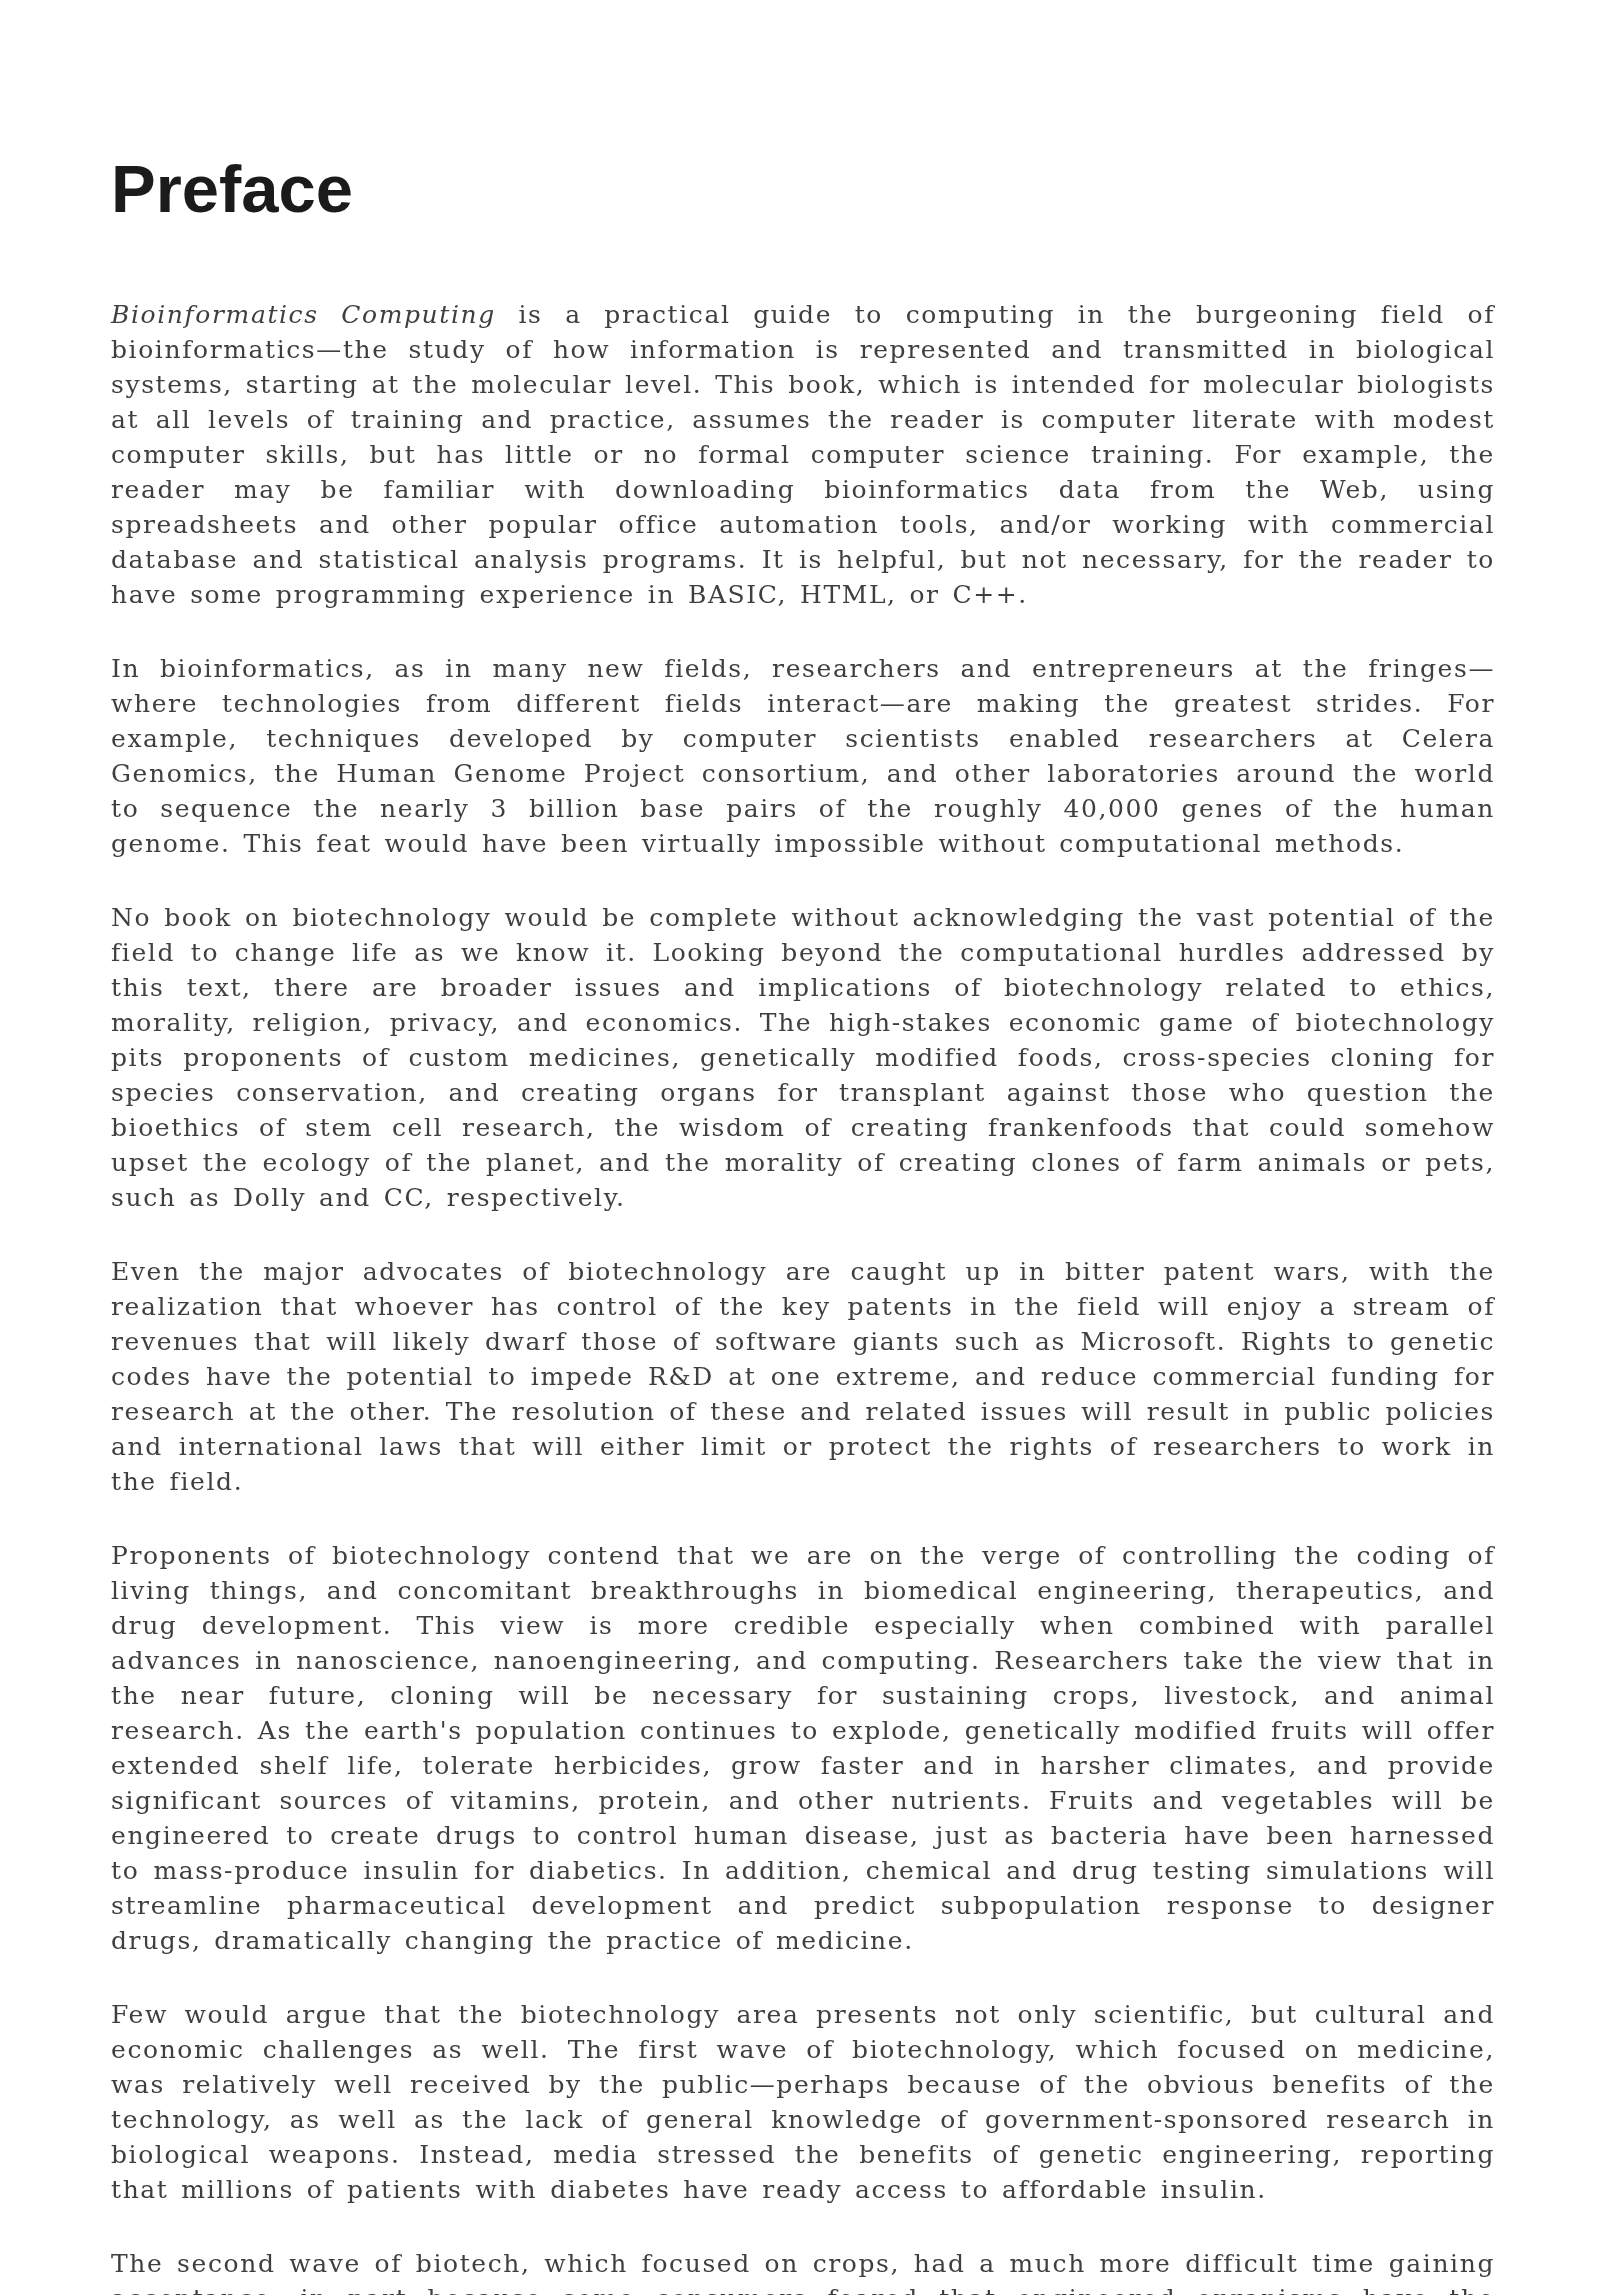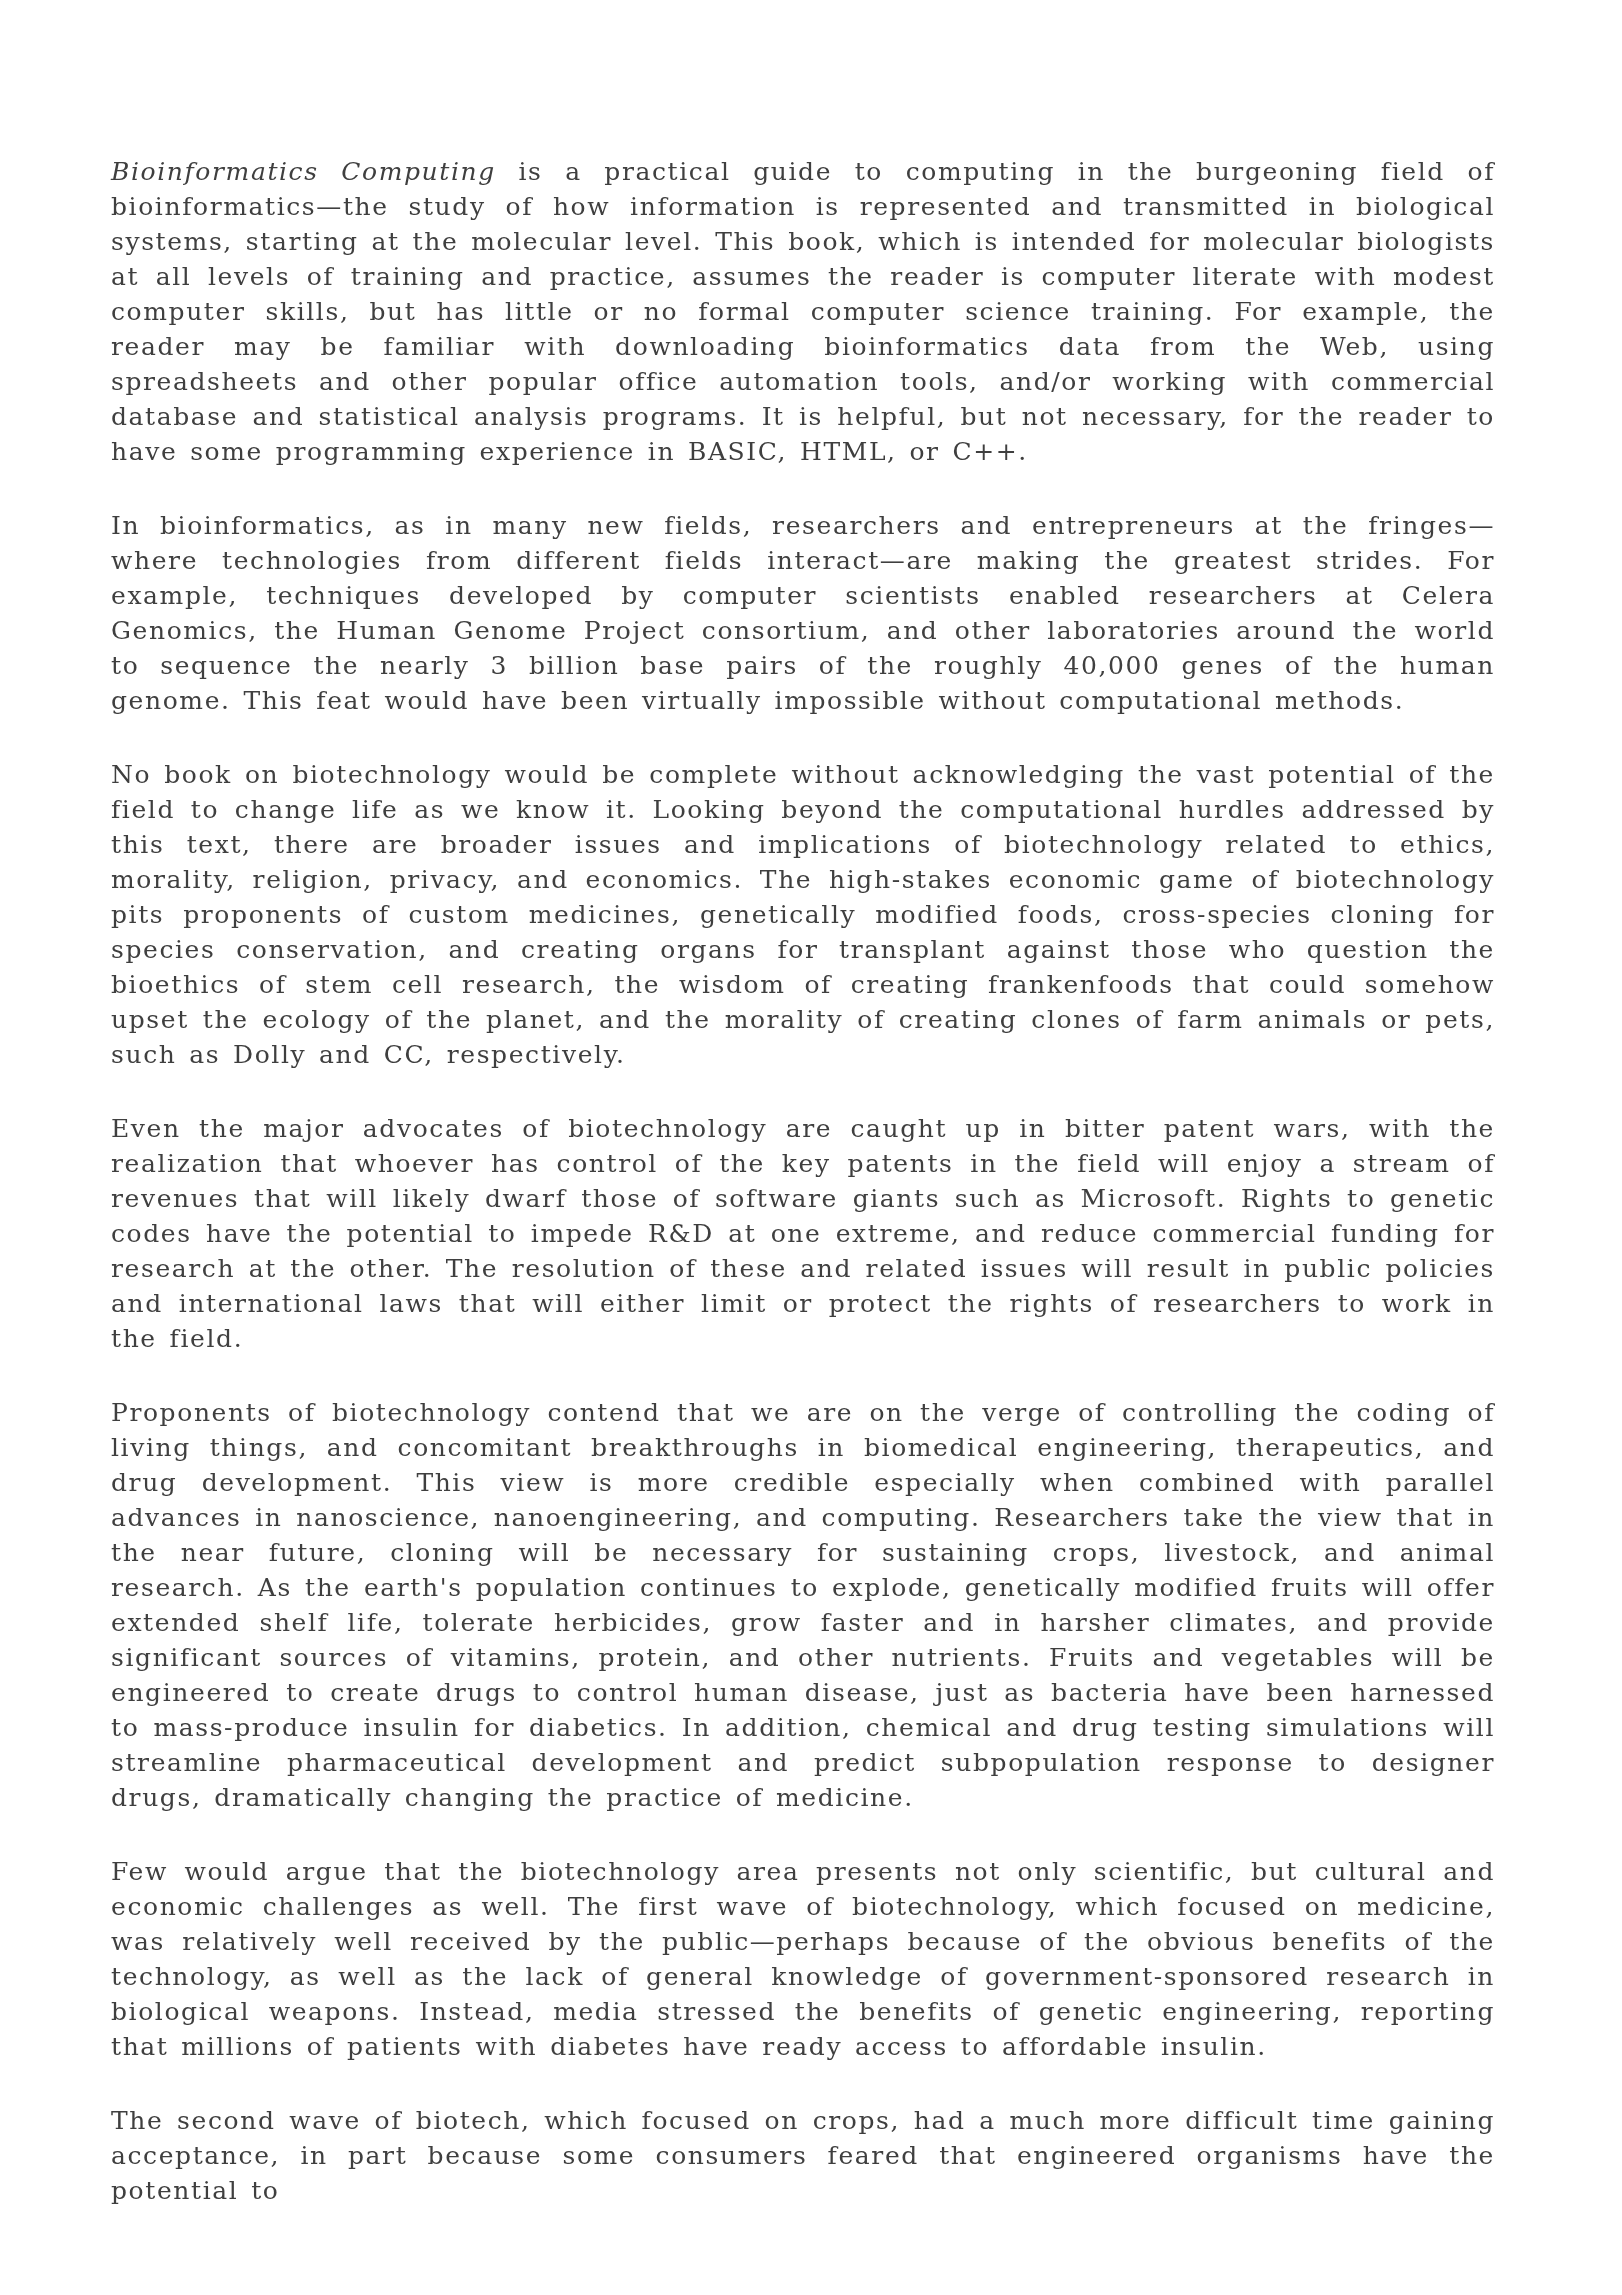--- a/index.html
+++ b/index.html
@@ -43,20 +43,21 @@
   .body-para:last-child { margin-bottom: 0; }
   .body-para em {
     font-style: italic;
   }
 </style>
 </head>
 <body>
 
 <div class="page">
 
+  <h1 class="title">Preface</h1>
 
   <p class="body-para"><em>Bioinformatics Computing</em><span> is a practical guide to computing in the burgeoning field of bioinformatics—the study of how information is represented and transmitted in biological systems, starting at the molecular level. This book, which is intended for molecular biologists at all levels of training and practice, assumes the reader is computer literate with modest computer skills, but has little or no formal computer science training. For example, the reader may be familiar with downloading bioinformatics data from the Web, using spreadsheets and other popular office automation tools, and/or working with commercial database and statistical analysis programs. It is helpful, but not necessary, for the reader to have some programming experience in BASIC, HTML, or C++.</span></p>
 
   <p class="body-para">In bioinformatics, as in many new fields, researchers and entrepreneurs at the fringes—where technologies from different fields interact—are making the greatest strides. For example, techniques developed by computer scientists enabled researchers at Celera Genomics, the Human Genome Project consortium, and other laboratories around the world to sequence the nearly 3 billion base pairs of the roughly 40,000 genes of the human genome. This feat would have been virtually impossible without computational methods.</p>
 
   <p class="body-para">No book on biotechnology would be complete without acknowledging the vast potential of the field to change life as we know it. Looking beyond the computational hurdles addressed by this text, there are broader issues and implications of biotechnology related to ethics, morality, religion, privacy, and economics. The high-stakes economic game of biotechnology pits proponents of custom medicines, genetically modified foods, cross-species cloning for species conservation, and creating organs for transplant against those who question the bioethics of stem cell research, the wisdom of creating frankenfoods that could somehow upset the ecology of the planet, and the morality of creating clones of farm animals or pets, such as Dolly and CC, respectively.</p>
 
   <p class="body-para">Even the major advocates of biotechnology are caught up in bitter patent wars, with the realization that whoever has control of the key patents in the field will enjoy a stream of revenues that will likely dwarf those of software giants such as Microsoft. Rights to genetic codes have the potential to impede R&amp;D at one extreme, and reduce commercial funding for research at the other. The resolution of these and related issues will result in public policies and international laws that will either limit or protect the rights of researchers to work in the field.</p>
 
   <p class="body-para">Proponents of biotechnology contend that we are on the verge of controlling the coding of living things, and concomitant breakthroughs in biomedical engineering, therapeutics, and drug development. This view is more credible especially when combined with parallel advances in nanoscience, nanoengineering, and computing. Researchers take the view that in the near future, cloning will be necessary for sustaining crops, livestock, and animal research. As the earth's population continues to explode, genetically modified fruits will offer extended shelf life, tolerate herbicides, grow faster and in harsher climates, and provide significant sources of vitamins, protein, and other nutrients. Fruits and vegetables will be engineered to create drugs to control human disease, just as bacteria have been harnessed to mass-produce insulin for diabetics. In addition, chemical and drug testing simulations will streamline pharmaceutical development and predict subpopulation response to designer drugs, dramatically changing the practice of medicine.</p>

